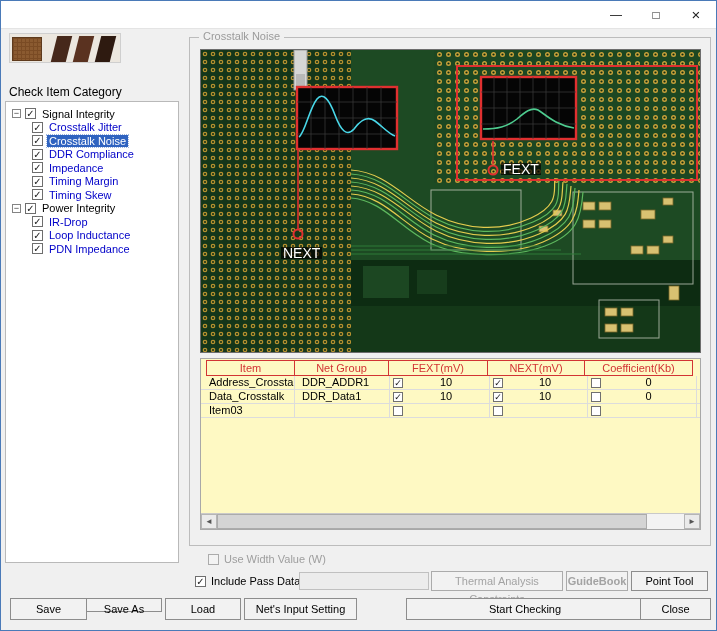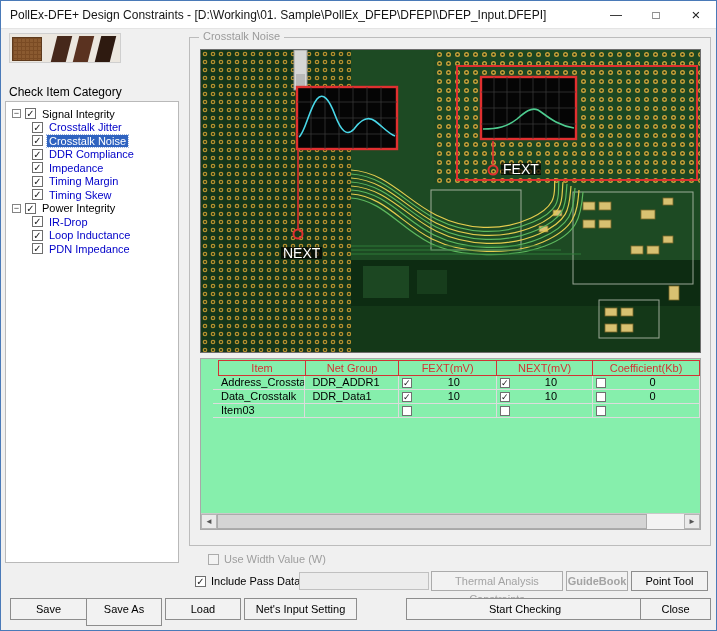--- a/index.html
+++ b/index.html
@@ -34,21 +34,21 @@
   
   .groupbox { position:absolute; left:188px; top:36px; width:522px; height:509px; border:1px solid #bcbcbc; }
   .gb-title { position:absolute; left:9px; top:-8px; background:#f0f0f0; padding:0 4px; font-size:11px; color:#9b9b9b; }
   
   .pcb { position:absolute; left:10px; top:11px; width:501px; height:304px; border:1px solid #6d6d6d; background:#1d4a23; overflow:hidden; }
   .pcb svg { display:block; }
   .pcb-label { position:absolute; font-size:14px; color:#ffffff; background:rgba(0,0,0,0.70); padding:0 2px; line-height:12px; }
   .fext-label { left:300px; top:113px; }
   .next-label { left:80px; top:197px; }
   
-  .table-wrap { position:absolute; left:10px; top:320px; width:501px; height:172px; background:#86efac; border:1px solid #a8a8a8;padding-left:12px; }
+  .table-wrap { position:absolute; left:10px; top:320px; width:501px; height:172px; background:#fef9c3; border:1px solid #a8a8a8; }
   .thead { display:flex; height:16px; padding-left:5px; margin-top:1px; }
   .th { border:1px solid #d23434; margin-left:-1px; color:#d23434; font-size:11px; text-align:center; line-height:14px; overflow:hidden; white-space:nowrap; }
   .th:first-child { margin-left:0; }
   .trow { display:flex; height:14px; padding-left:5px; border-bottom:1px solid #dcdcdc; }
   .td { font-size:11px; line-height:13px; border-right:1px solid #dcdcdc; overflow:hidden; white-space:nowrap; display:flex; align-items:center; }
   .c-item { width:89px; } .c-net { width:95px; } .c-fext { width:100px; } .c-next { width:98px; } .c-coef { width:109px; }
   .td.c-item { padding-left:3px; }
   .td.c-net  { padding-left:7px; }
   .cell-cb { width:10px; height:10px; border:1px solid #707070; background:#fff; font-size:9px; line-height:8px; text-align:center; color:#1a1a1a; margin-left:3px; flex:0 0 auto; }
   .cell-val { flex:1; text-align:center; }
@@ -63,33 +63,32 @@
   .include-pass { left:194px; top:574px; color:#000; }
   .chk-row .cb { margin-right:5px; }
   .cb.disabled { border-color:#ababab; background:#f3f3f3; }
   .text-field { position:absolute; left:298px; top:571px; width:130px; height:18px; background:#ececec; border:1px solid #c0c0c0; font-size:11px; padding:0 3px; color:#555; }
   .btn { position:absolute; background:#f2f2f2; border:1px solid #8d8d8d; font-size:11px; color:#000; text-align:center; }
   .btn.disabled { color:#a3a3a3; border-color:#ababab; }
   .btn-thermal { left:430px; top:570px; width:132px; height:20px; line-height:18px; }
   .btn-guidebook { left:565px; top:570px; width:62px; height:20px; line-height:18px;font-weight:bold; }
   .btn-pointtool { left:630px; top:570px; width:77px; height:20px; line-height:18px; }
   .btn-save { left:9px; top:597px; width:77px; height:22px; line-height:20px; }
-  .btn-saveas { left:85px; top:597px; width:76px; height:28px; line-height:20px; }
+  .btn-saveas { left:85px; top:597px; width:76px; height:14px; line-height:20px; }
   .btn-load { left:164px; top:597px; width:76px; height:22px; line-height:20px; }
   .btn-nets { left:243px; top:597px; width:113px; height:22px; line-height:20px; }
   .btn-start { left:389px; top:597px; width:238px; height:22px; line-height:20px;margin-left:16px; }
   .btn-close { left:639px; top:597px; width:71px; height:22px; line-height:20px; }
 </style>
 </head>
 <body>
 
 <div class="window">
 
   <div class="titlebar">
-    <span class="title">PollEx-DFE+ Design Constraints - [D:\Working\01. Sample\PollEx_DFEP\DFEPI\DFEP_Input.DFEPI]</span>
     <div class="win-controls">
       <span class="win-btn">—</span>
       <span class="win-btn">□</span>
       <span class="win-btn" style="font-size:15px;">×</span>
     </div>
   </div>
 
   <div class="thumb">
     <div class="t-chip"></div>
     <div class="t-slab t-s1"></div>

